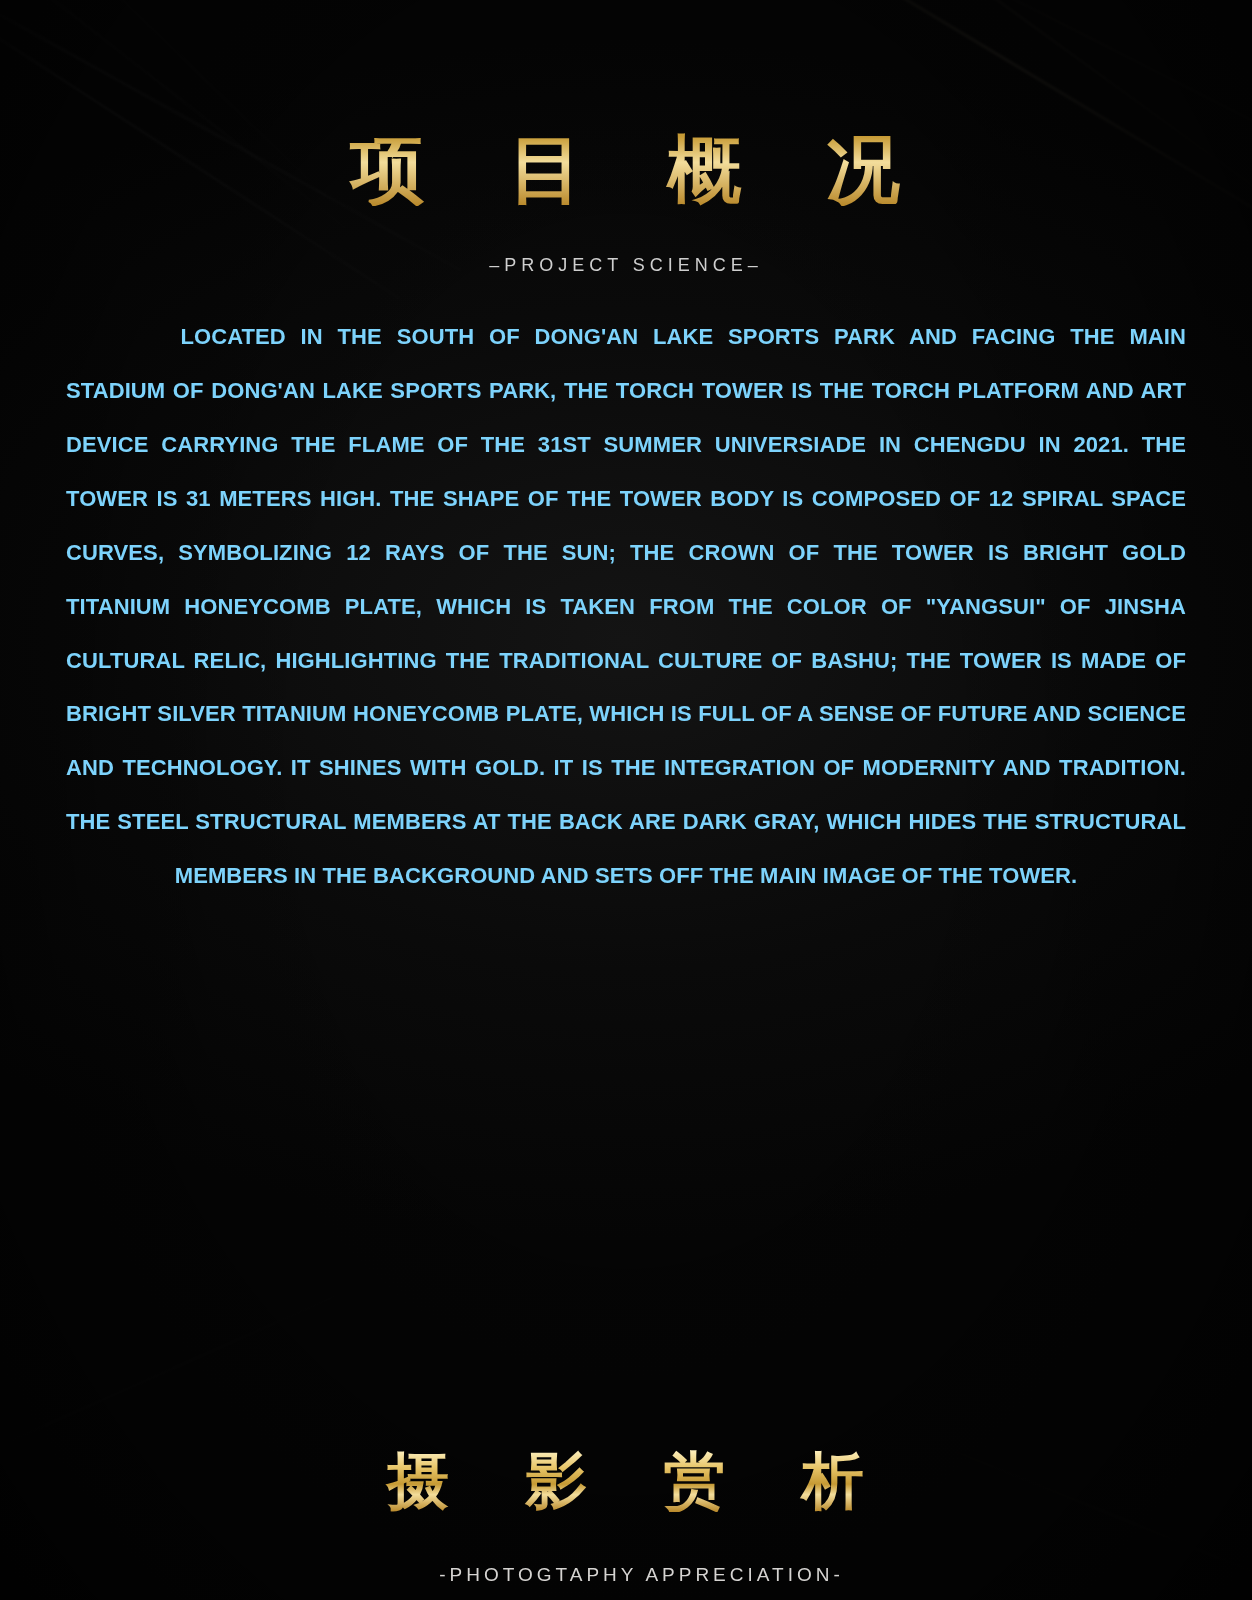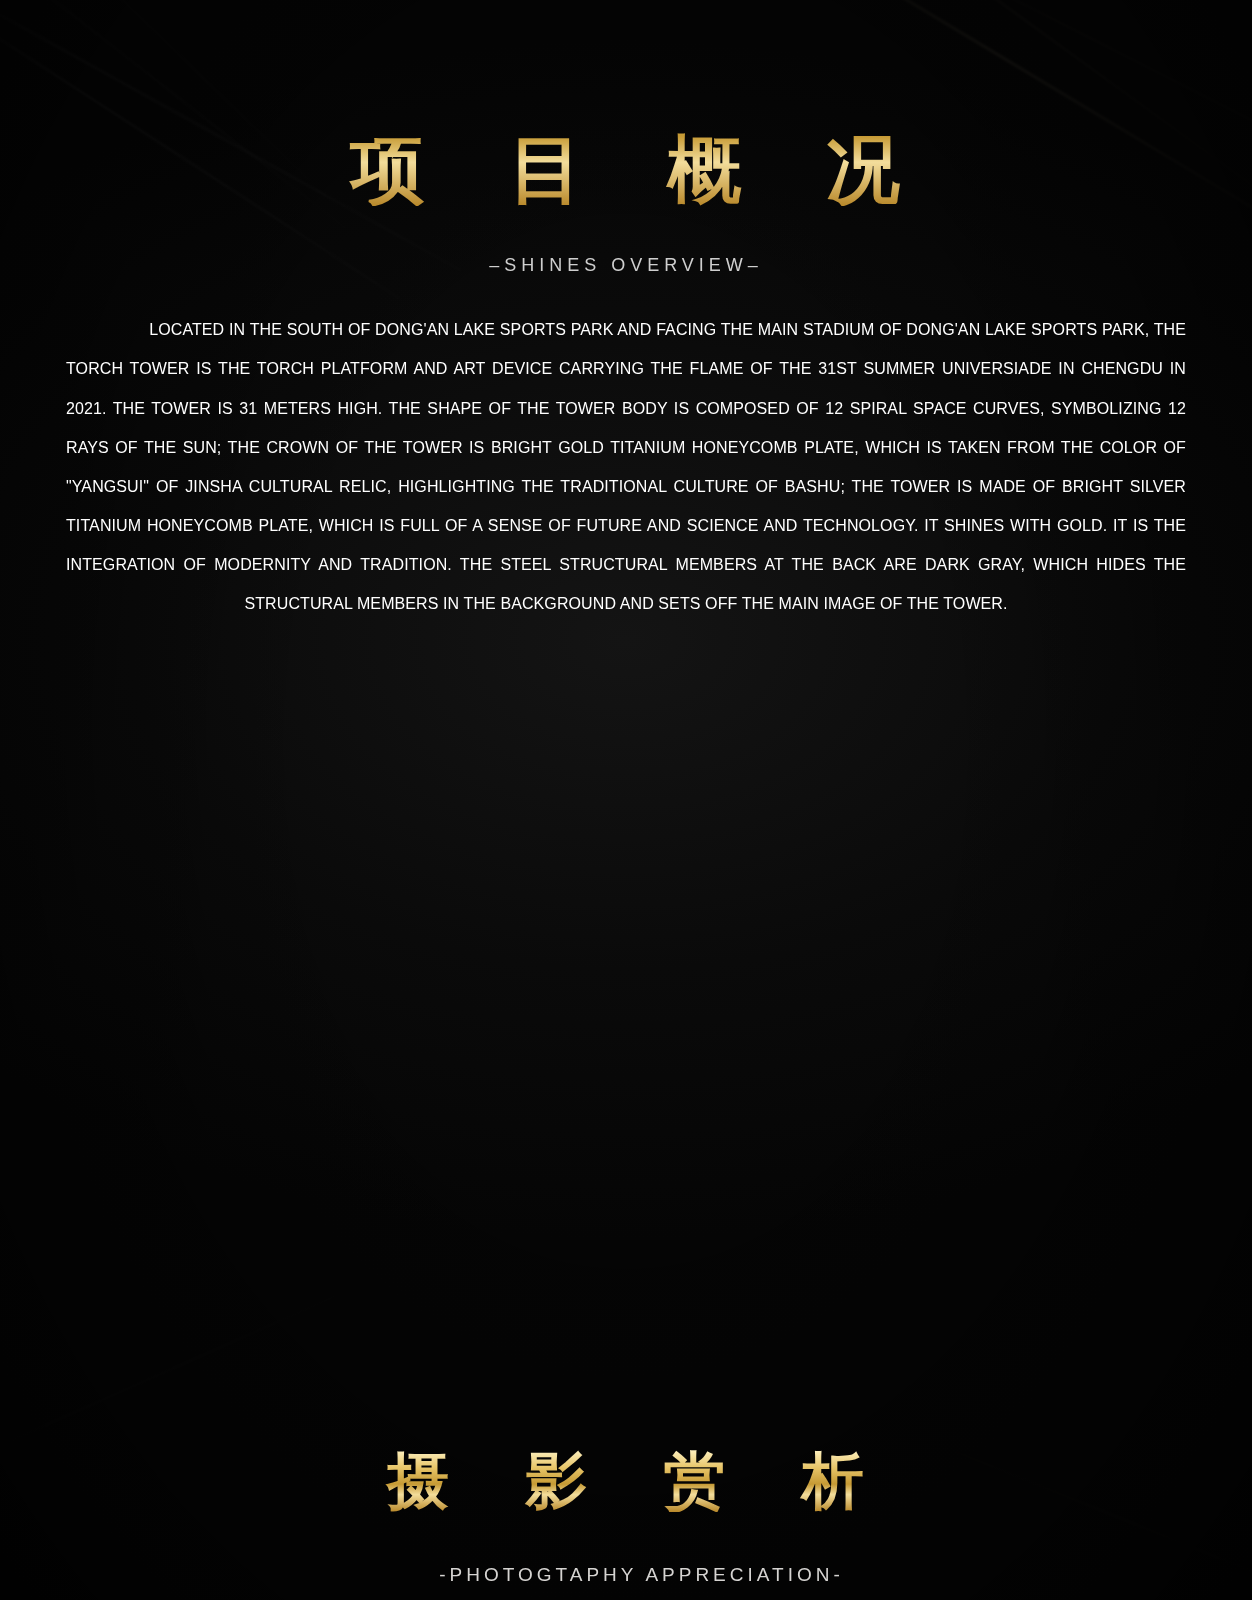--- a/index.html
+++ b/index.html
@@ -98,28 +98,29 @@
     letter-spacing: 0.5px;
     font-family: "DejaVu Sans", "Liberation Sans", sans-serif;
     font-weight: 400;
     text-indent: 2em;
     text-shadow: 0 0 1px rgba(255,255,255,0.15);
   }
 
   
   .en-body {
     margin: 34px 66px 0 66px;
-    color: #ffffff;
-    font-size: 16px;
+    color: #7dd3fc;
+    font-size: 22px;
     line-height: 2.45;
     text-align: justify;
     text-align-last: center;
     letter-spacing: 0.1px;
     font-family: "Liberation Sans", sans-serif;
     text-indent: 5.2em;
+    font-weight: bold;
   }
 
   
   .footer-block {
     position: absolute;
     left: 0;
     right: 0;
     bottom: 64px;
     text-align: center;
   }
@@ -166,21 +167,21 @@
   <h1 class="gold-title" id="title-main">
     <span>项</span>
     <span class="sep">/</span>
     <span>目</span>
     <span class="sep">/</span>
     <span>概</span>
     <span class="sep">/</span>
     <span>况</span>
   </h1>
 
-  <div class="subtitle-en">–SHINES OVERVIEW–</div>
+  <div class="subtitle-en">–PROJECT SCIENCE–</div>
 
 
   <p class="en-body">LOCATED IN THE SOUTH OF DONG'AN LAKE SPORTS PARK AND FACING THE MAIN STADIUM OF DONG'AN LAKE SPORTS PARK, THE TORCH TOWER IS THE TORCH PLATFORM AND ART DEVICE CARRYING THE FLAME OF THE 31ST SUMMER UNIVERSIADE IN CHENGDU IN 2021. THE TOWER IS 31 METERS HIGH. THE SHAPE OF THE TOWER BODY IS COMPOSED OF 12 SPIRAL SPACE CURVES, SYMBOLIZING 12 RAYS OF THE SUN; THE CROWN OF THE TOWER IS BRIGHT GOLD TITANIUM HONEYCOMB PLATE, WHICH IS TAKEN FROM THE COLOR OF "YANGSUI" OF JINSHA CULTURAL RELIC, HIGHLIGHTING THE TRADITIONAL CULTURE OF BASHU; THE TOWER IS MADE OF BRIGHT SILVER TITANIUM HONEYCOMB PLATE, WHICH IS FULL OF A SENSE OF FUTURE AND SCIENCE AND TECHNOLOGY. IT SHINES WITH GOLD. IT IS THE INTEGRATION OF MODERNITY AND TRADITION. THE STEEL STRUCTURAL MEMBERS AT THE BACK ARE DARK GRAY, WHICH HIDES THE STRUCTURAL MEMBERS IN THE BACKGROUND AND SETS OFF THE MAIN IMAGE OF THE TOWER.</p>
 
   <div class="footer-block">
     <h2 class="gold-title" id="title-footer">
       <span>摄</span>
       <span class="sep">/</span>
       <span>影</span>
       <span class="sep">/</span>

